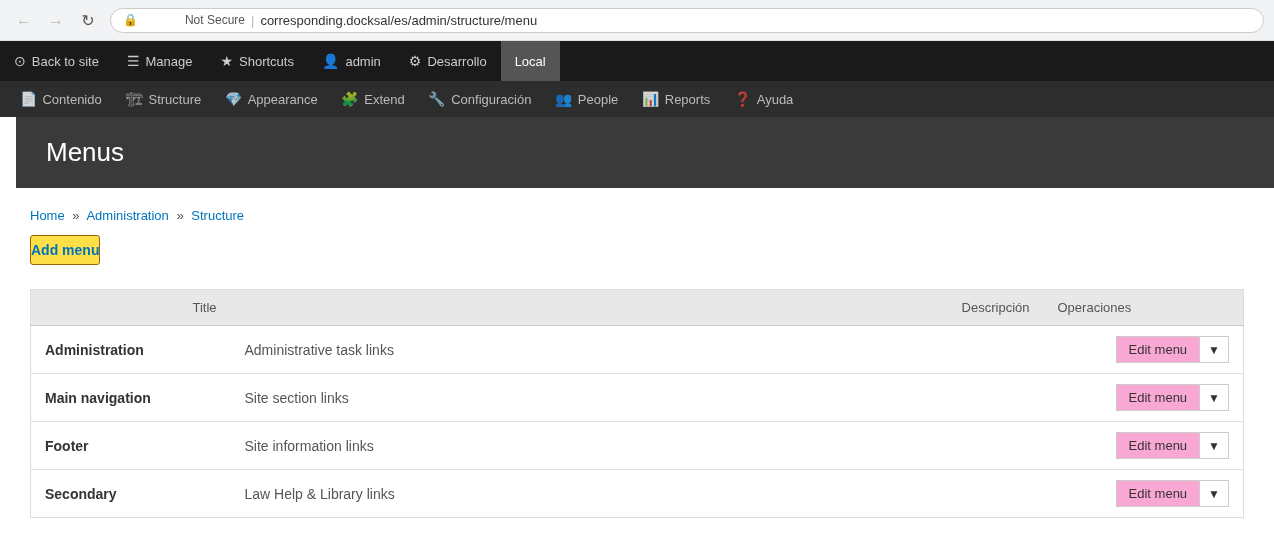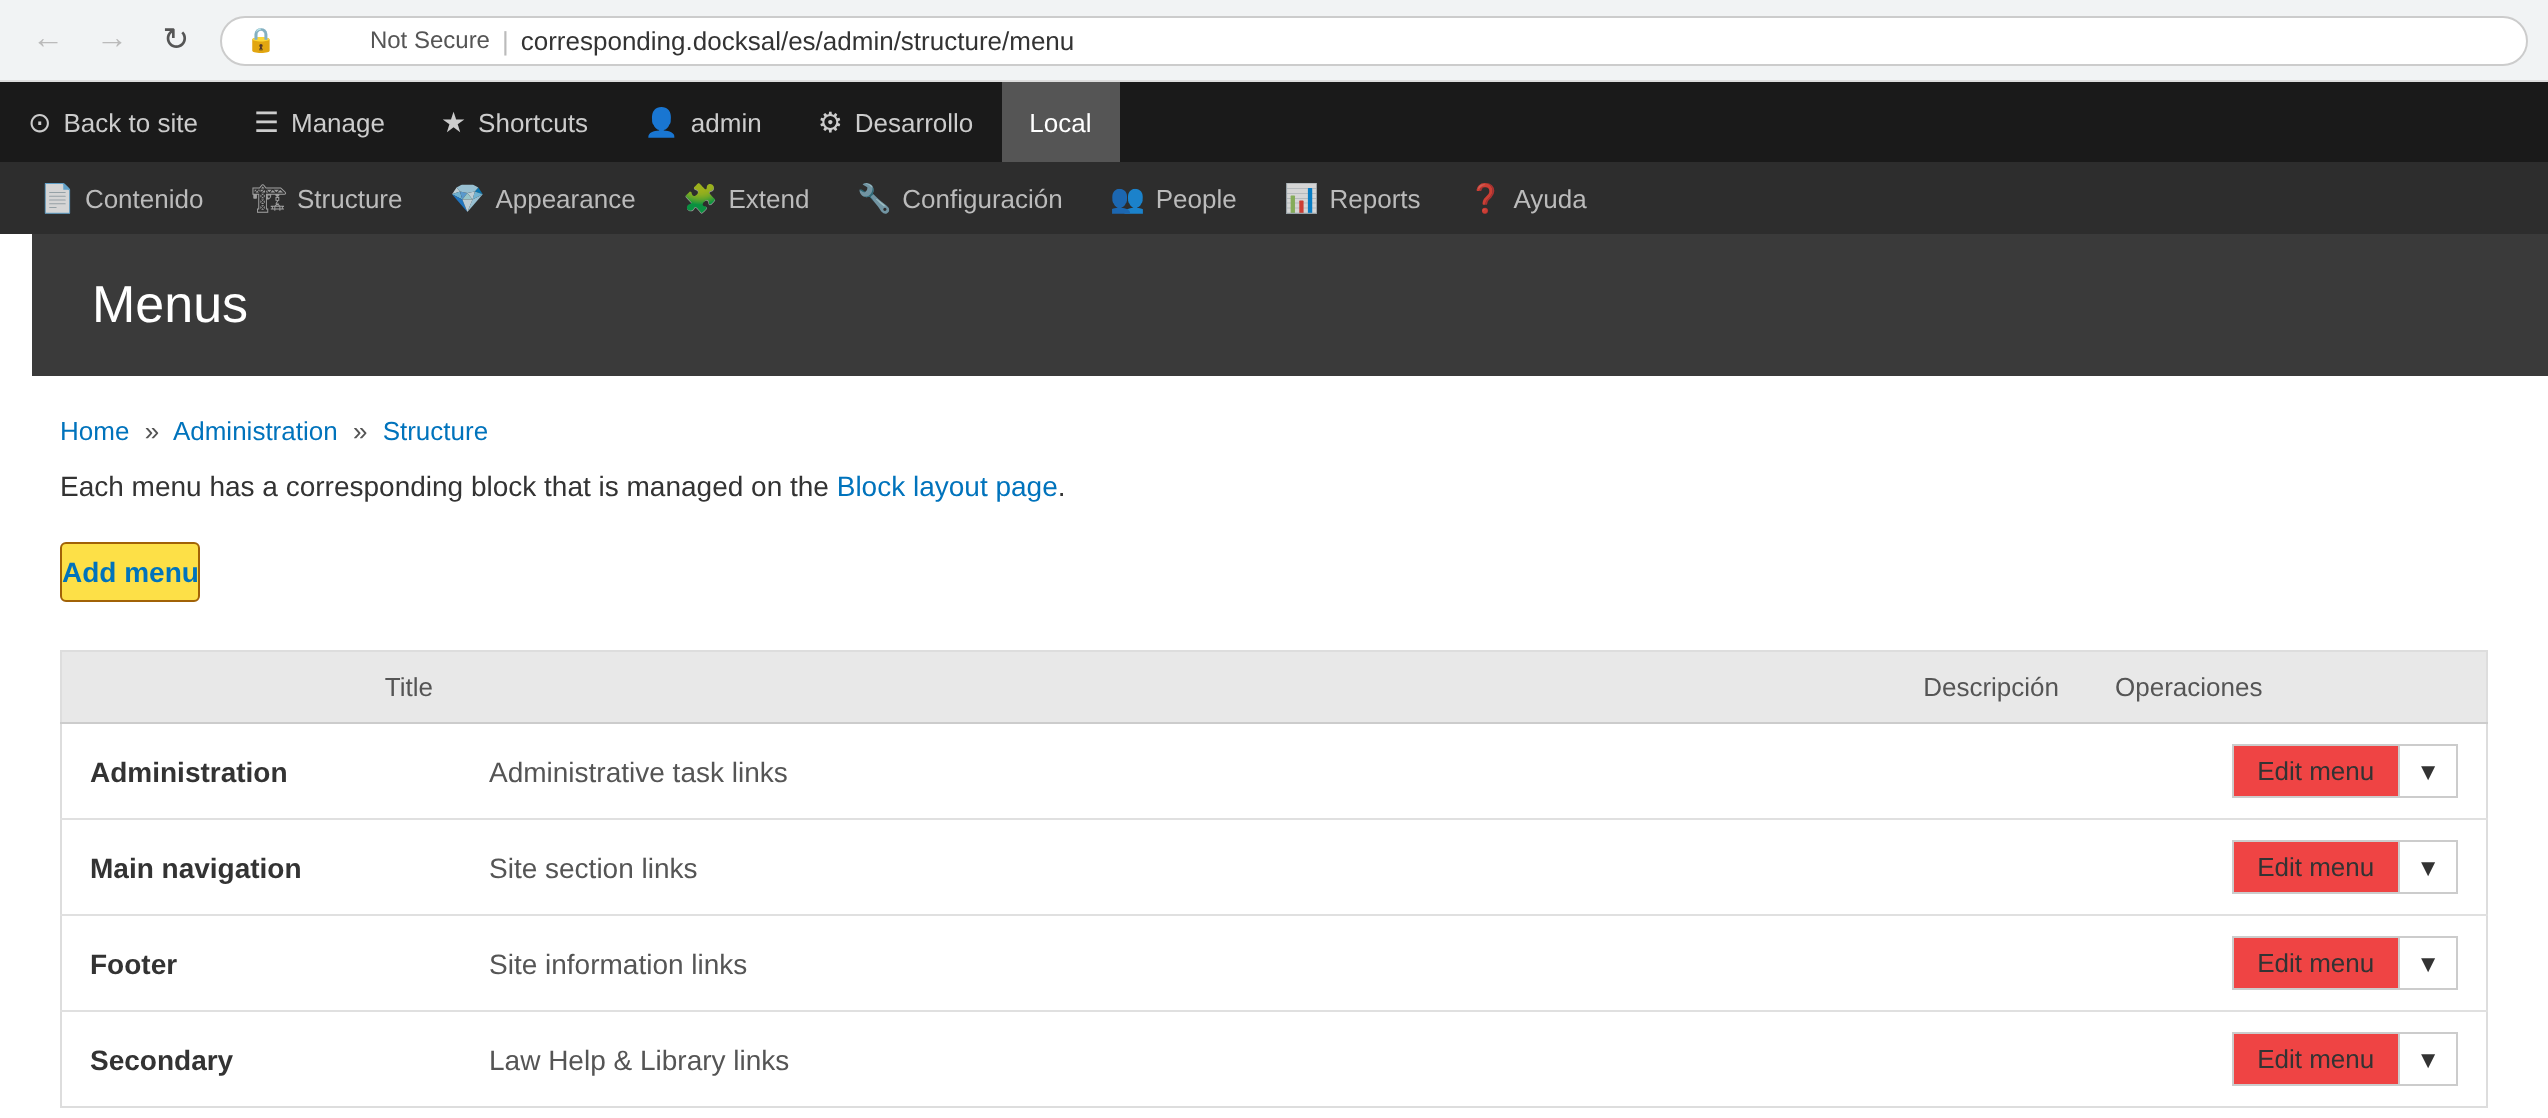--- a/index.html
+++ b/index.html
@@ -155,21 +155,21 @@
     .menus-table tr:last-child td { border-bottom: none; }
     .menus-table .title-col { font-weight: bold; color: #333; width: 200px; }
     .menus-table .desc-col { color: #555; }
     .menus-table .ops-col {
       text-align: right;
       width: 200px;
       white-space: nowrap;
     }
     .edit-menu-btn {
       border: 1px solid #ccc;
-      background: #ef4444;
+      background: #f9a8d4;
       padding: 5px 12px;
       font-size: 13px;
       cursor: pointer;
       color: #333;
     }
     .dropdown-arrow-btn {
       border: 1px solid #ccc;
       border-left: none;
       background: #fff;
       padding: 5px 8px;
@@ -268,23 +268,20 @@
 <div class="page-content">
 
   <div class="breadcrumb">
     <a href="#">Home</a>
     <span class="separator">»</span>
     <a href="#">Administration</a>
     <span class="separator">»</span>
     <a href="#">Structure</a>
   </div>
 
-  <p class="page-description">
-    <span>Each menu has a corresponding block that is managed on the </span><a href="#">Block layout page</a><span>.</span>
-  </p>
 
   <button class="add-menu-btn">Add menu</button>
 
   <table class="menus-table">
     <thead>
       <tr>
         <th>Title</th>
         <th>Descripción</th>
         <th style="text-align:left;">Operaciones</th>
       </tr>

